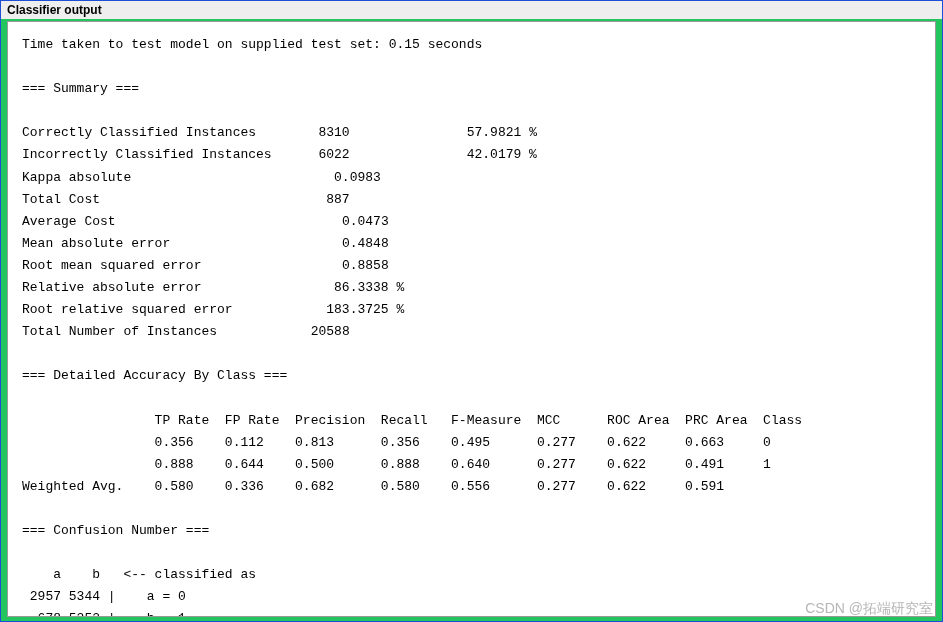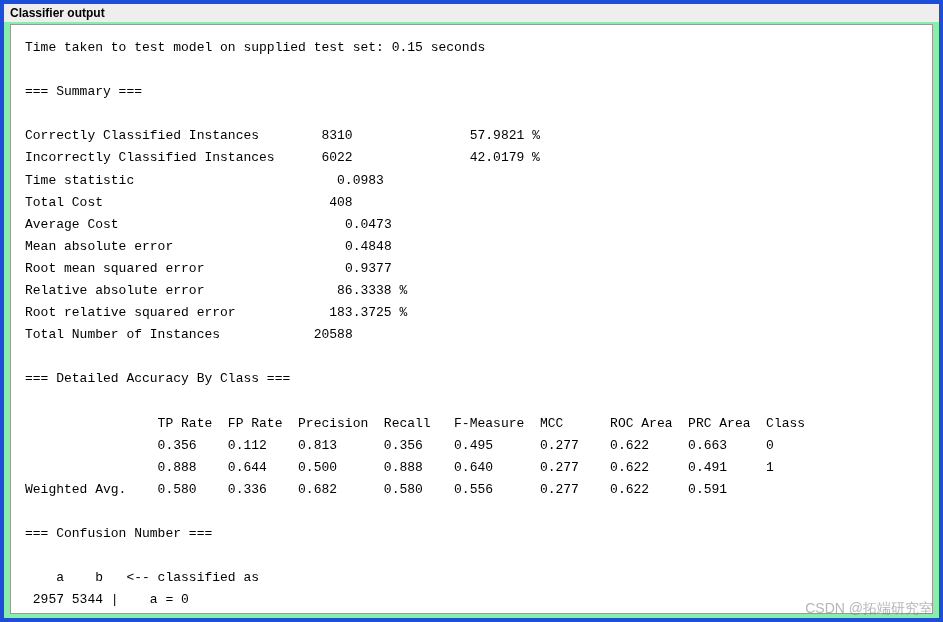--- a/index.html
+++ b/index.html
@@ -9,22 +9,22 @@
     }
     body {
       font-family: Arial, sans-serif;
       background: #f0f0f0;
       width: 943px;
       height: 622px;
       overflow: hidden;
       position: relative;
     }
     .panel {
-      background: #86efac;
-      border: 4px solid #1d4ed8;
+      background: #22c55e;
+      border: 1px solid #1d4ed8;
       width: 100%;
       height: 100%;
     }
     .panel-title {
       font-size: 12px;
       font-weight: bold;
       color: #000;
       padding: 2px 6px;
       background: #eeeeee;
     }
@@ -56,25 +56,25 @@
 <body>
 
 <div class="panel">
   <div class="panel-title">Classifier output</div>
   <div class="output-box"><span>Time taken to test model on supplied test set: 0.15 seconds</span>
 
 <span>=== Summary ===</span>
 
 <span>Correctly Classified Instances</span>        <span>8310</span>               <span>57.9821 %</span>
 <span>Incorrectly Classified Instances</span>      <span>6022</span>               <span>42.0179 %</span>
-<span>Time statistic</span>                          <span>0.0983</span>
-<span>Total Cost</span>                             <span>408</span>
+<span>Kappa absolute</span>                          <span>0.0983</span>
+<span>Total Cost</span>                             <span>887</span>
 <span>Average Cost</span>                             <span>0.0473</span>
 <span>Mean absolute error</span>                      <span>0.4848</span>
-<span>Root mean squared error</span>                  <span>0.9377</span>
+<span>Root mean squared error</span>                  <span>0.8858</span>
 <span>Relative absolute error</span>                 <span>86.3338 %</span>
 <span>Root relative squared error</span>            <span>183.3725 %</span>
 <span>Total Number of Instances</span>            <span>20588</span>
 
 <span>=== Detailed Accuracy By Class ===</span>
 
 <span>                 TP Rate  FP Rate  Precision  Recall   F-Measure  MCC      ROC Area  PRC Area  Class</span>
 <span>                 0.356    0.112    0.813      0.356    0.495      0.277    0.622     0.663     0</span>
 <span>                 0.888    0.644    0.500      0.888    0.640      0.277    0.622     0.491     1</span>
 <span>Weighted Avg.    0.580    0.336    0.682      0.580    0.556      0.277    0.622     0.591     </span>

